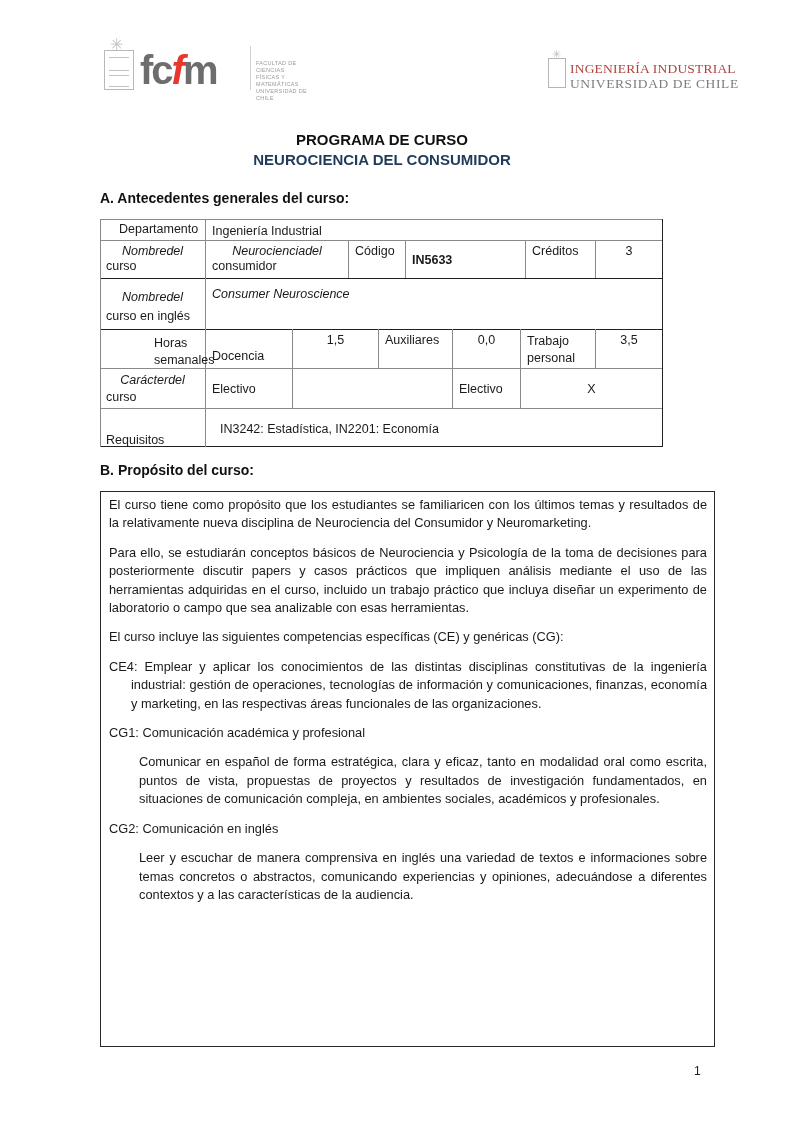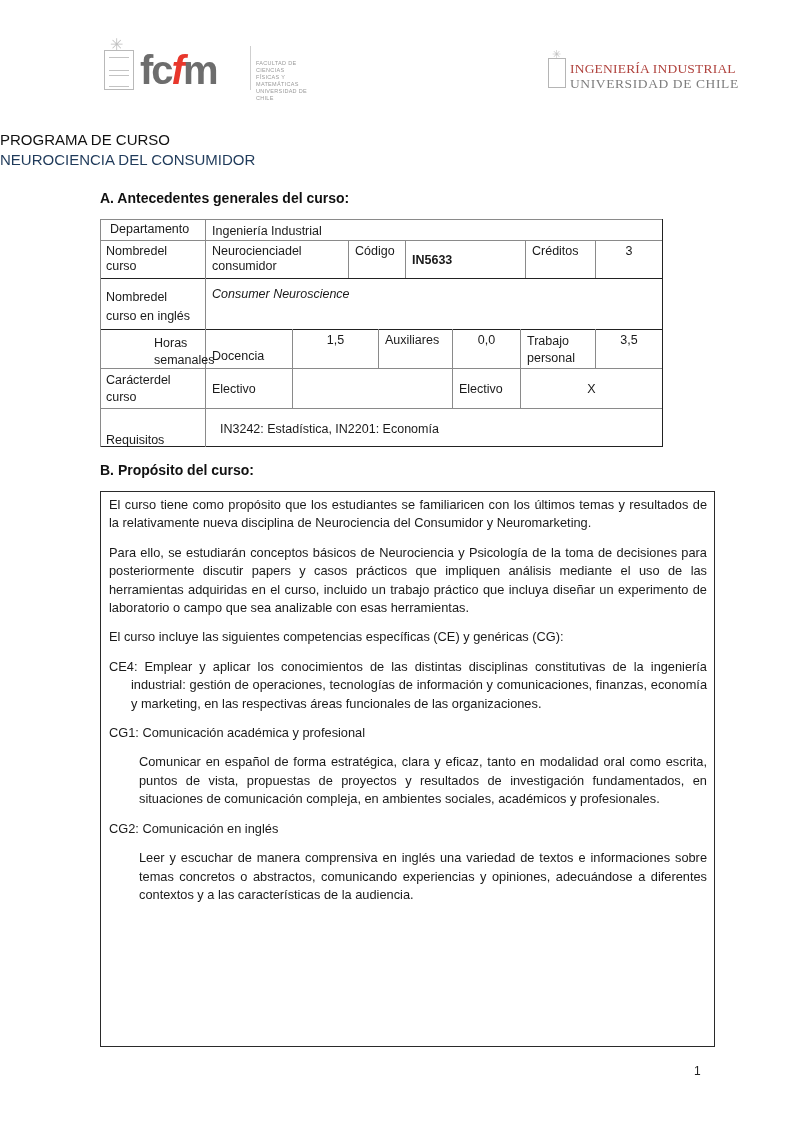--- a/index.html
+++ b/index.html
@@ -25,35 +25,35 @@
 
   .ii-logo { left: 548px; top: 52px; width: 180px; height: 44px; }
   .ii-shield { position: absolute; left: 0; top: 6px; width: 18px; height: 30px; border: 1px solid #b5b5b5; box-sizing: border-box; }
   .ii-star { position: absolute; left: 4px; top: -4px; font-size: 11px; color: #c0c0c0; }
   .ii-line1 { position: absolute; left: 22px; top: 9px; font-family: "Liberation Serif", serif; font-size: 13.5px;
               color: #b0433e; letter-spacing: 0.2px; white-space: nowrap; }
   .ii-line2 { position: absolute; left: 22px; top: 24px; font-family: "Liberation Serif", serif; font-size: 13.5px;
               color: #7d7d7d; letter-spacing: 0.6px; white-space: nowrap; }
 
   
-  .title { left: 0; width: 764px; font-weight: normal; font-size: 15px; }
+  .title { left: 0; width: 764px; text-align: center; font-weight: bold; font-size: 15px; }
   .title1 { top: 131px; color: #111; }
   .title2 { top: 151px; color: #1f3a5a; }
 
   .section-head { left: 100px; font-weight: bold; font-size: 14px; color: #111; }
   .sh-a { top: 190px; }
   .sh-b { top: 462px; }
 
   
   .tbl { left: 100px; top: 219px; width: 563px; height: 228px; }
   .cell { position: absolute; box-sizing: border-box; font-size: 12.5px; line-height: 15px; padding: 2px 6px; color: #1a1a1a; }
   .hline { position: absolute; height: 1px; background: #8a8a8a; }
   .vline { position: absolute; width: 1px; background: #8a8a8a; }
   .thick { background: #222; }
-  .just { display: flex; justify-content: flex-start; }
+  .just { display: flex; justify-content: center; font-style: italic; }
   .center { text-align: center; }
   .italic { font-style: italic; }
 
   
   .box { left: 100px; top: 491px; width: 615px; height: 556px; box-sizing: border-box;
          border: 1.5px solid #2a2a2a; padding: 4px 7px 0 8px; }
   .box p { margin: 0 0 11px 0; font-size: 12.8px; line-height: 18.4px; text-align: justify; color: #1a1a1a; }
   .box p.hang { padding-left: 22px; text-indent: -22px; }
   .box p.indent { padding-left: 30px; }
 
@@ -108,21 +108,21 @@
   <div class="vline" style="left:192px;top:110px;height:39px;"></div>
   <div class="vline" style="left:278px;top:110px;height:39px;"></div>
   <div class="vline" style="left:352px;top:110px;height:39px;"></div>
   <div class="vline" style="left:420px;top:110px;height:39px;"></div>
   <div class="vline" style="left:495px;top:110px;height:39px;"></div>
 
   <div class="vline" style="left:192px;top:149px;height:40px;"></div>
   <div class="vline" style="left:352px;top:149px;height:40px;"></div>
   <div class="vline" style="left:420px;top:149px;height:40px;"></div>
 
-  <div class="cell" style="left:4px;top:1px;width:105px;">Departamento</div>
+  <div class="cell" style="left:13px;top:1px;width:105px;">Departamento</div>
   <div class="cell" style="left:106px;top:3px;width:456px;">Ingeniería Industrial</div>
 
   <div class="cell" style="left:0;top:23px;width:105px;">
     <div class="just">
         <span>Nombre</span>
         <span>del</span>
       </div>
     <div>curso</div>
   </div>
   <div class="cell" style="left:106px;top:23px;width:142px;">

